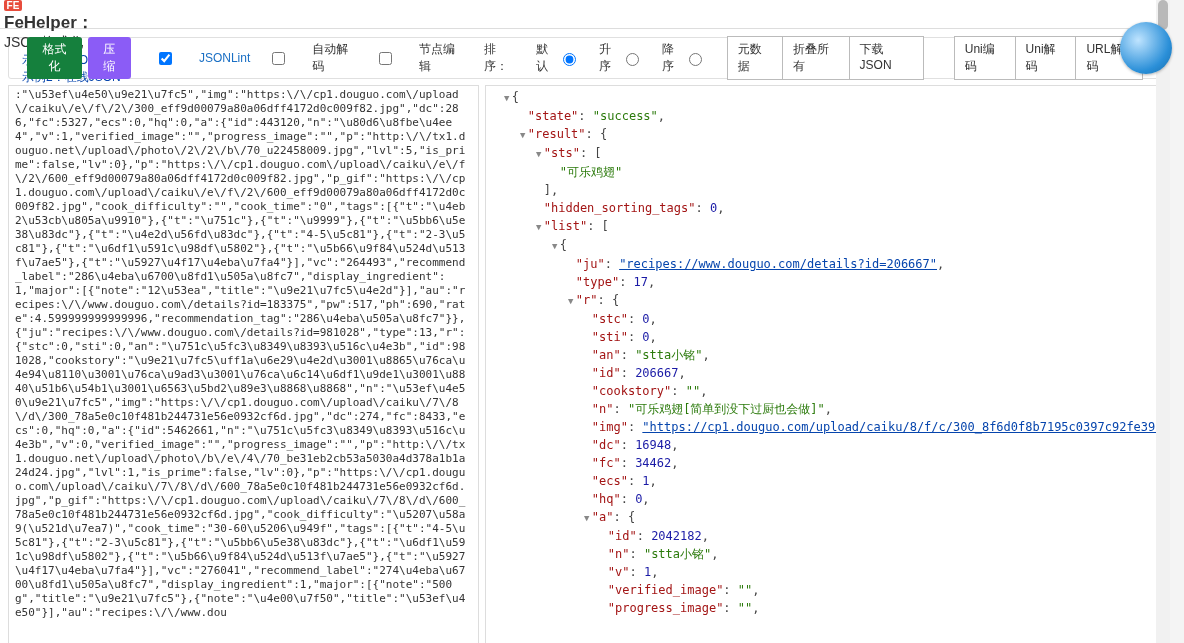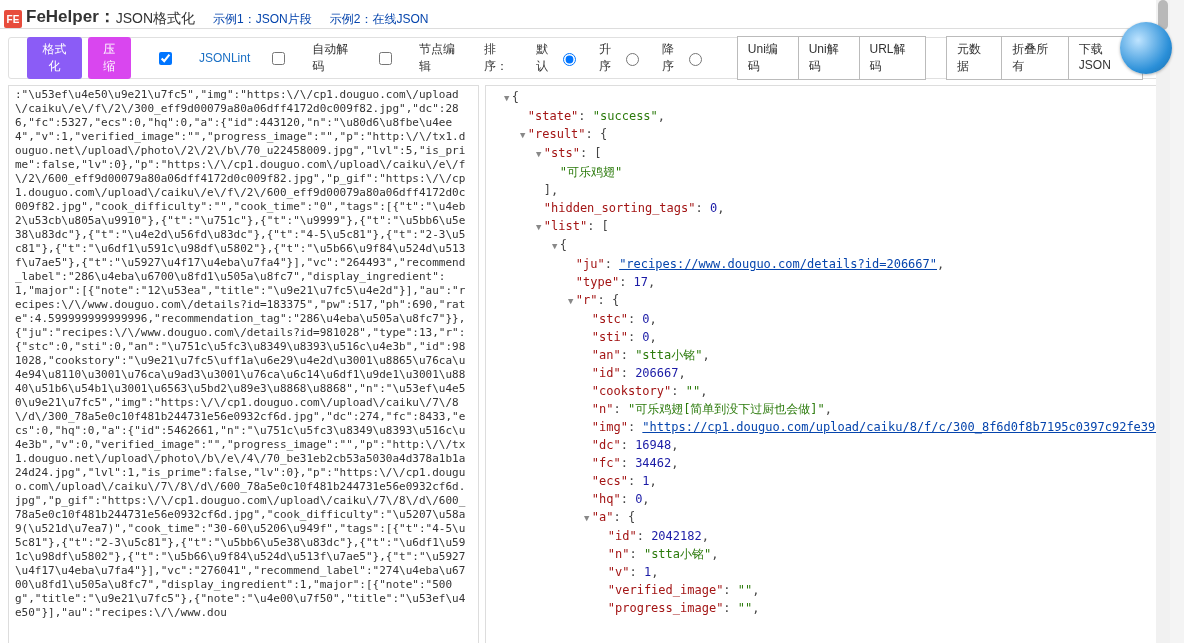--- a/index.html
+++ b/index.html
@@ -1,31 +1,31 @@
 <!DOCTYPE html>
 <html><head>
 <meta charset="utf-8">
 <style>
 body { margin:0; font-family:'Microsoft YaHei',Arial,sans-serif; font-size:12px; background:#f4f4f4; color:#333; }
 .page { width:1170px; background:#fff; position:relative; }
-.topbar { display:flex; align-items:flex-end; height:28px; border-bottom:1px solid #ddd; padding:0 4px; }
+.topbar { display:flex; align-items:flex-start; height:28px; border-bottom:1px solid #ddd; padding:0 4px;flex-direction:column; }
 .fh-icon { width:18px; height:18px; background:#e74c3c; color:#fff; font-size:10px; font-weight:bold; display:flex;
  align-items:center; justify-content:center; border-radius:2px; margin-right:4px; }
 .fh-title { font-weight:bold; font-size:17px; }
 .subtitle { font-size:14px; color:#333; }
 .ex-link { color:#0645ad; margin-left:18px; cursor:pointer; font-size:12px; }
 .layout-tabs { display:flex; margin-left:30px; }
 .layout-tab { padding:4px 14px; border:1px solid #bbb; background:#f7f7f7; font-size:12px; cursor:pointer; }
 .layout-tab.active { background:#d0d0d0; border-color:#999; }
 .layout-tab + .layout-tab { border-left:none; }
 .toolbar { display:flex; align-items:center; background:#fff; height:40px; padding:0 18px; border-bottom:1px solid #ddd;
  border-top:1px solid #eee; margin-top:8px; margin-left:8px; margin-right:8px; border:1px solid #e0e0e0; border-radius:3px; }
 .btn { border:none; border-radius:3px; padding:4px 10px; font-size:12px; cursor:pointer; margin-right:6px; color:#fff; }
-.btn-blue { background:#8b5cf6; }
-.btn-green { background:#d946ef; }
+.btn-blue { background:#15803d; }
+.btn-green { background:#8b5cf6; }
 .chk { margin-left:18px; display:flex; align-items:center;gap:24px; }
 .chk input { margin-right:3px; }
 .sort-group { margin-left:20px; display:flex; align-items:center; }
 .sort-group label { margin-right:3px; }
 .radio-item { margin-left:18px; display:flex; align-items:center; }
 .radio-item input { margin-right:2px; }
 .pill-group { margin-left:30px; display:flex; }
 .pill { border:1px solid #bbb; background:#fff; padding:4px 10px; font-size:12px; cursor:pointer; }
 .pill + .pill { border-left:none; }
 .right-btns { margin-left:20px; display:flex; }
@@ -89,29 +89,29 @@
       </label>
       <label class="radio-item">
         <span>升序</span>
         <input type="radio" name="s" style="">
       </label>
       <label class="radio-item">
         <span>降序</span>
         <input type="radio" name="s" style="">
       </label>
     </div>
+    <div class="pill-group right-btns">
+      <div class="pill">元数据</div>
+      <div class="pill">折叠所有</div>
+      <div class="pill">下载JSON</div>
+    </div>
     <div class="pill-group">
       <div class="pill">Uni编码</div>
       <div class="pill">Uni解码</div>
       <div class="pill">URL解码</div>
-    </div>
-    <div class="pill-group right-btns">
-      <div class="pill">元数据</div>
-      <div class="pill">折叠所有</div>
-      <div class="pill">下载JSON</div>
     </div>
     <div class="globe"></div>
   </div>
 
   <div class="content">
     <div class="pane left">:"\u53ef\u4e50\u9e21\u7fc5","img":"https:\/\/cp1.douguo.com\/upload\/caiku\/e\/f\/2\/300_eff9d00079a80a06dff4172d0c009f82.jpg","dc":286,"fc":5327,"ecs":0,"hq":0,"a":{"id":443120,"n":"\u80d6\u8fbe\u4ee4","v":1,"verified_image":"","progress_image":"","p":"http:\/\/tx1.douguo.net\/upload\/photo\/2\/2\/b\/70_u22458009.jpg","lvl":5,"is_prime":false,"lv":0},"p":"https:\/\/cp1.douguo.com\/upload\/caiku\/e\/f\/2\/600_eff9d00079a80a06dff4172d0c009f82.jpg","p_gif":"https:\/\/cp1.douguo.com\/upload\/caiku\/e\/f\/2\/600_eff9d00079a80a06dff4172d0c009f82.jpg","cook_difficulty":"","cook_time":"0","tags":[{"t":"\u4eb2\u53cb\u805a\u9910"},{"t":"\u751c"},{"t":"\u9999"},{"t":"\u5bb6\u5e38\u83dc"},{"t":"\u4e2d\u56fd\u83dc"},{"t":"4-5\u5c81"},{"t":"2-3\u5c81"},{"t":"\u6df1\u591c\u98df\u5802"},{"t":"\u5b66\u9f84\u524d\u513f\u7ae5"},{"t":"\u5927\u4f17\u4eba\u7fa4"}],"vc":"264493","recommend_label":"286\u4eba\u6700\u8fd1\u505a\u8fc7","display_ingredient":1,"major":[{"note":"12\u53ea","title":"\u9e21\u7fc5\u4e2d"}],"au":"recipes:\/\/www.douguo.com\/details?id=183375","pw":517,"ph":690,"rate":4.599999999999996,"recommendation_tag":"286\u4eba\u505a\u8fc7"}},{"ju":"recipes:\/\/www.douguo.com\/details?id=981028","type":13,"r":{"stc":0,"sti":0,"an":"\u751c\u5fc3\u8349\u8393\u516c\u4e3b","id":981028,"cookstory":"\u9e21\u7fc5\uff1a\u6e29\u4e2d\u3001\u8865\u76ca\u4e94\u8110\u3001\u76ca\u9ad3\u3001\u76ca\u6c14\u6df1\u9de1\u3001\u8840\u51b6\u54b1\u3001\u6563\u5bd2\u89e3\u8868\u8868","n":"\u53ef\u4e50\u9e21\u7fc5","img":"https:\/\/cp1.douguo.com\/upload\/caiku\/7\/8\/d\/300_78a5e0c10f481b244731e56e0932cf6d.jpg","dc":274,"fc":8433,"ecs":0,"hq":0,"a":{"id":5462661,"n":"\u751c\u5fc3\u8349\u8393\u516c\u4e3b","v":0,"verified_image":"","progress_image":"","p":"http:\/\/tx1.douguo.net\/upload\/photo\/b\/e\/4\/70_be31eb2cb53a5030a4d378a1b1a24d24.jpg","lvl":1,"is_prime":false,"lv":0},"p":"https:\/\/cp1.douguo.com\/upload\/caiku\/7\/8\/d\/600_78a5e0c10f481b244731e56e0932cf6d.jpg","p_gif":"https:\/\/cp1.douguo.com\/upload\/caiku\/7\/8\/d\/600_78a5e0c10f481b244731e56e0932cf6d.jpg","cook_difficulty":"\u5207\u58a9(\u521d\u7ea7)","cook_time":"30-60\u5206\u949f","tags":[{"t":"4-5\u5c81"},{"t":"2-3\u5c81"},{"t":"\u5bb6\u5e38\u83dc"},{"t":"\u6df1\u591c\u98df\u5802"},{"t":"\u5b66\u9f84\u524d\u513f\u7ae5"},{"t":"\u5927\u4f17\u4eba\u7fa4"}],"vc":"276041","recommend_label":"274\u4eba\u6700\u8fd1\u505a\u8fc7","display_ingredient":1,"major":[{"note":"500g","title":"\u9e21\u7fc5"},{"note":"\u4e00\u7f50","title":"\u53ef\u4e50"}],"au":"recipes:\/\/www.dou</div>
     <div class="pane right" id="tree">
         <div class="tree-row"><span class="indent w1"></span><span class="arrow down"></span><span class="punct">{</span></div>
         <div class="tree-row"><span class="indent w2"></span><span class="arrow none"></span><span class="key">"state"</span><span class="punct">:   </span><span class="str">"success"</span><span class="punct">,</span></div>
         <div class="tree-row"><span class="indent w2"></span><span class="arrow down"></span><span class="key">"result"</span><span class="punct">:   {</span></div>

